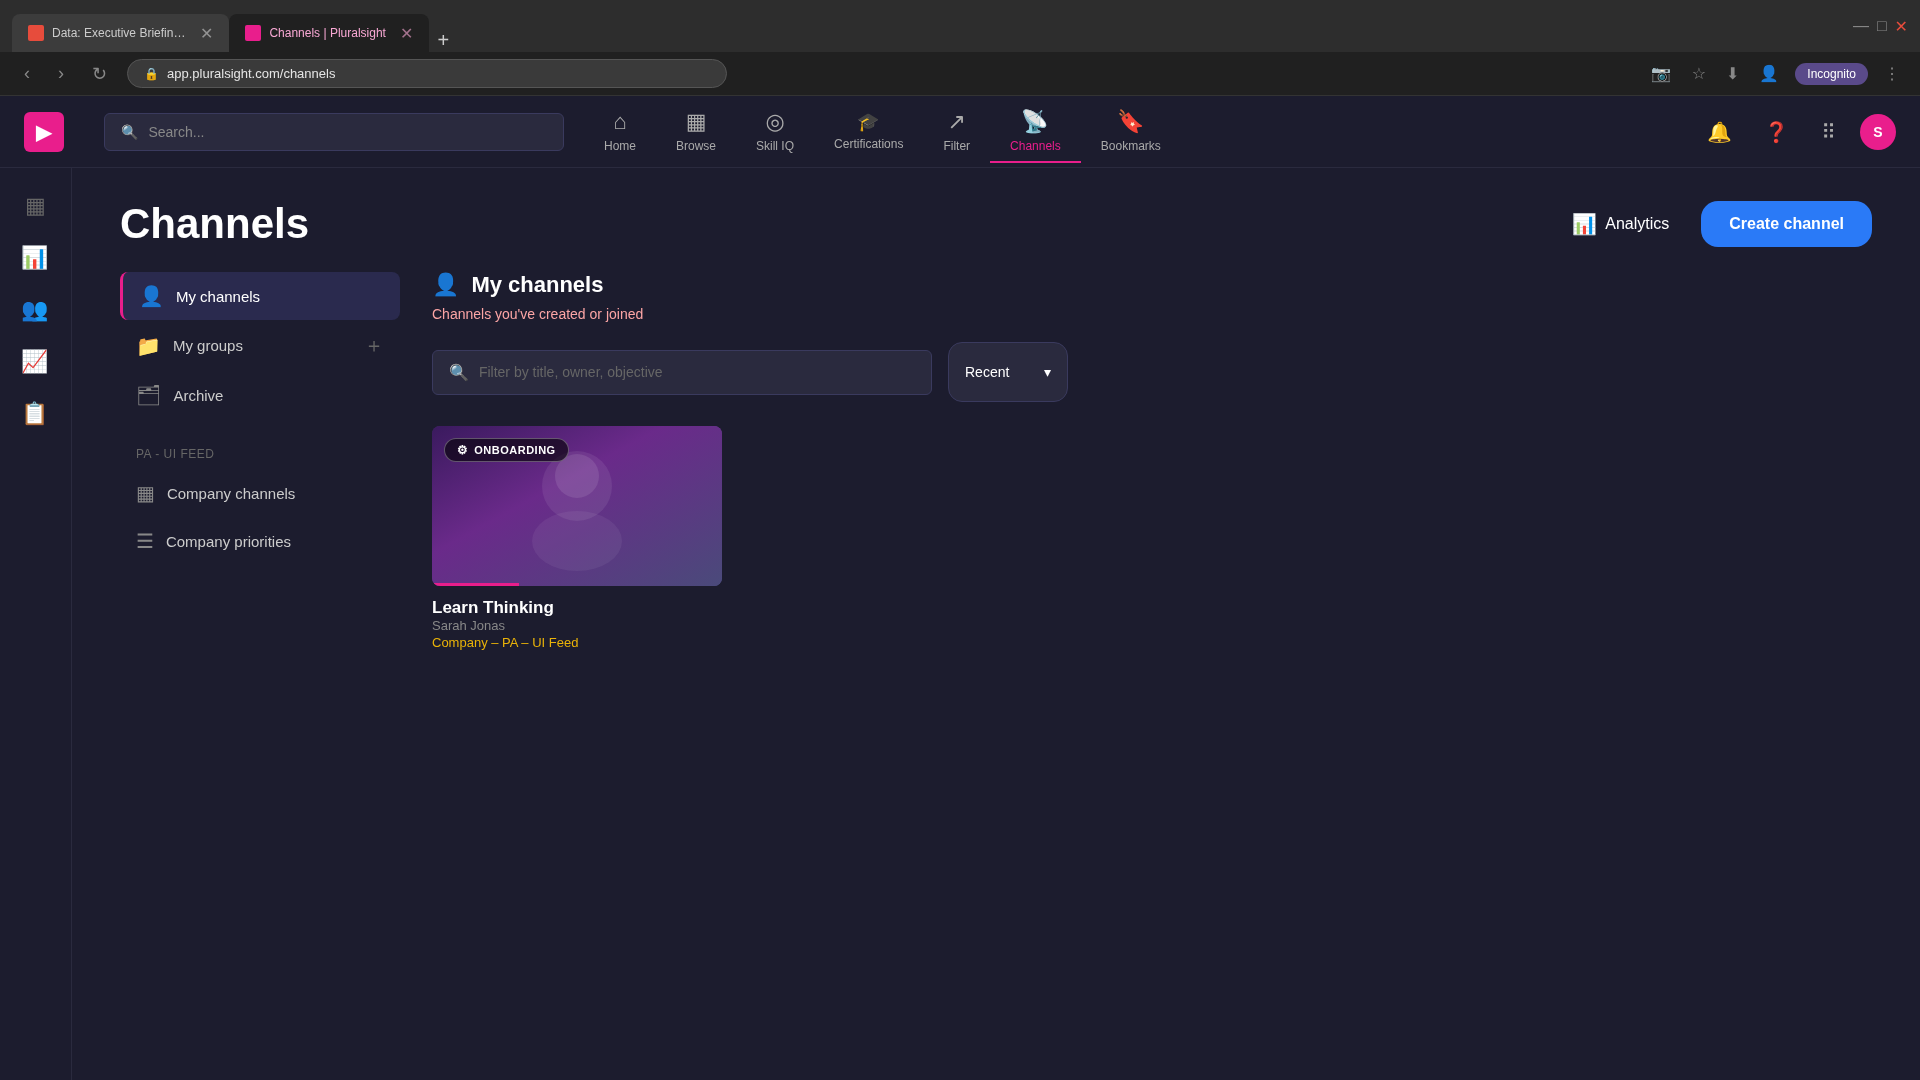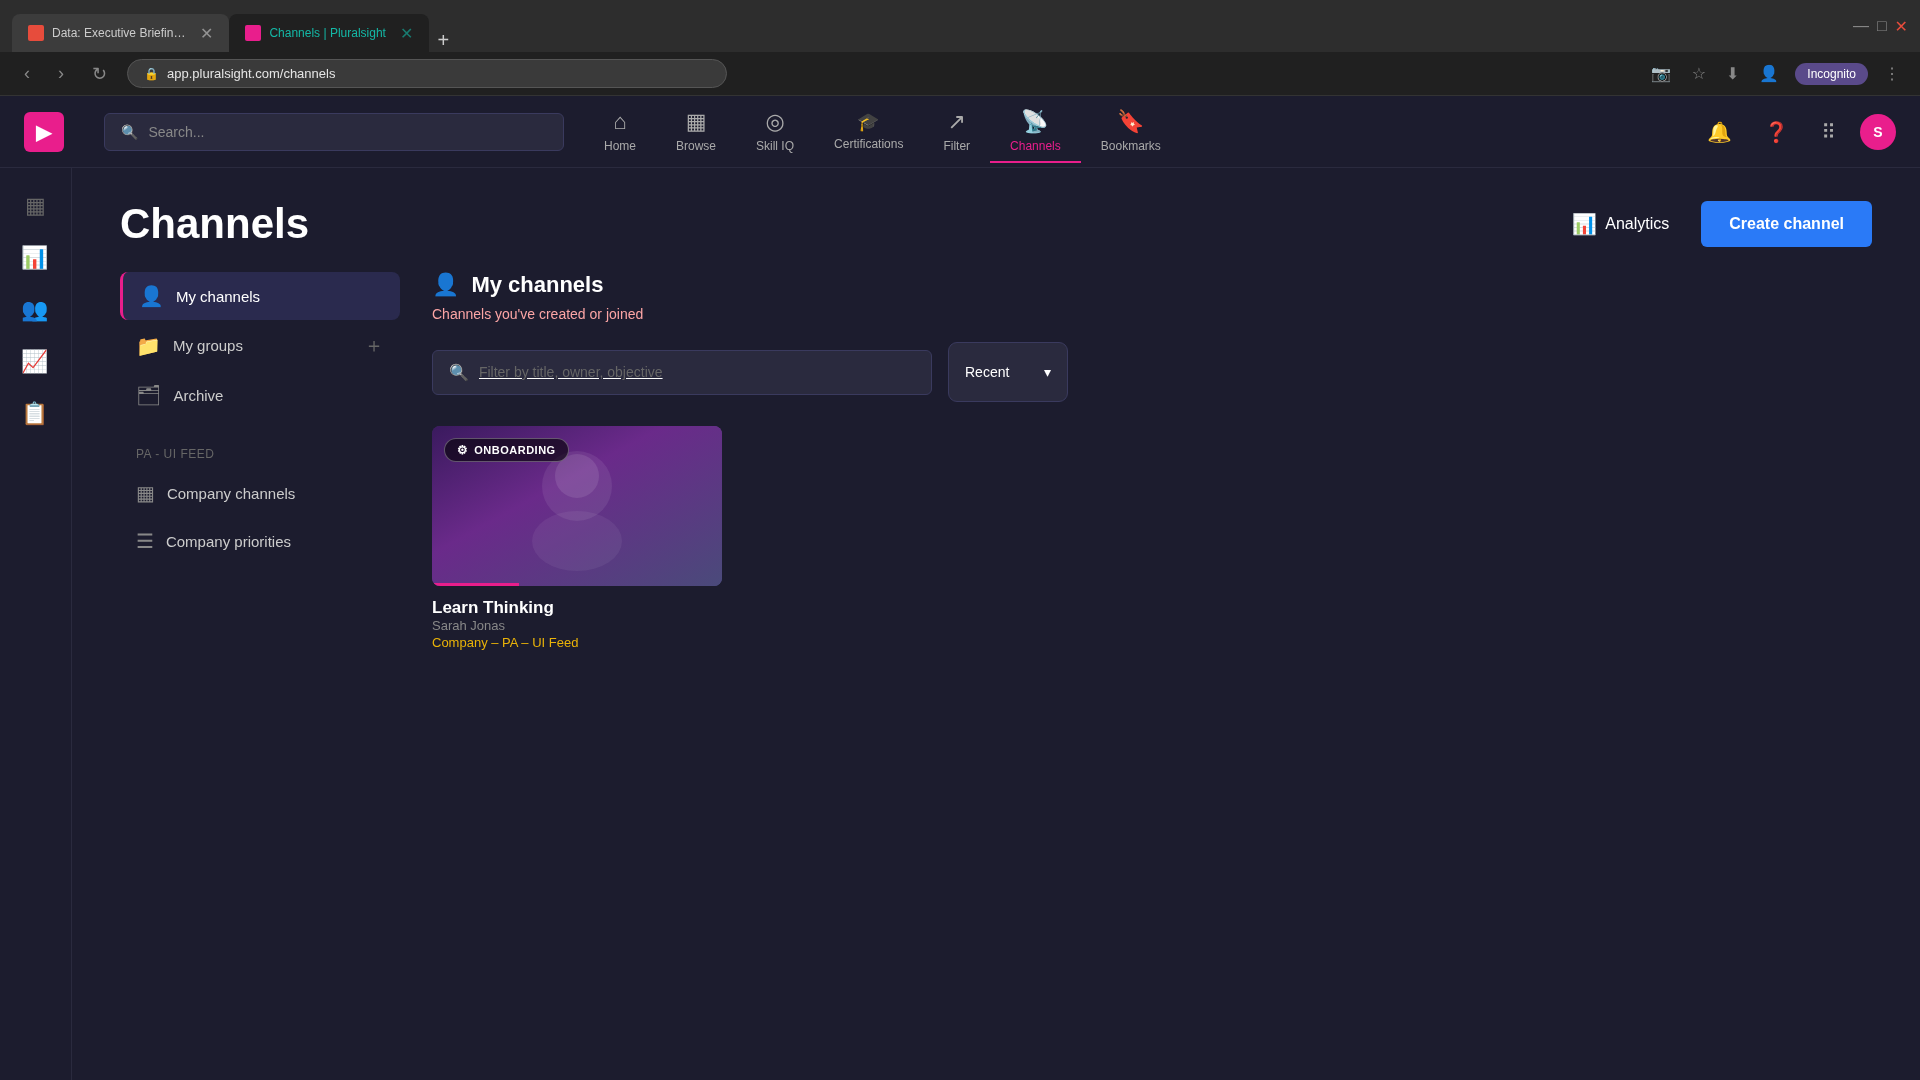--- a/index.html
+++ b/index.html
@@ -2,21 +2,21 @@
 <html><head>
   <meta charset="utf-8">
   <style>
     * { box-sizing: border-box; margin: 0; padding: 0; }
     body { font-family: -apple-system, BlinkMacSystemFont, 'Segoe UI', sans-serif; background: #1a1a2e; color: #fff; width: 1920px; height: 1080px; overflow: hidden; }
 
     
     .browser-chrome { background: #2d2d2d; height: 52px; display: flex; align-items: center; padding: 0 12px; gap: 8px; }
     .browser-tabs { display: flex; align-items: flex-end; height: 52px; gap: 0; }
     .tab { display: flex; align-items: center; gap: 8px; padding: 0 16px; height: 38px; background: #3c3c3c; border-radius: 8px 8px 0 0; font-size: 13px; color: #ccc; cursor: pointer; min-width: 200px; position: relative; }
-    .tab.active { background: #202020; color: #14b8a6; }
+    .tab.active { background: #202020; color: #f9a8d4; }
     .tab-favicon { width: 16px; height: 16px; border-radius: 2px; }
     .tab-favicon.red { background: #e74c3c; }
     .tab-favicon.pink { background: #e91e8c; }
     .tab-close { margin-left: auto; opacity: 0.6; font-size: 16px; cursor: pointer; }
     .tab-new { background: none; border: none; color: #ccc; font-size: 20px; cursor: pointer; padding: 0 8px; }
 
     
     .address-bar-row { background: #202020; height: 44px; display: flex; align-items: center; padding: 0 16px; gap: 12px; border-bottom: 1px solid #333; }
     .nav-btn { background: none; border: none; color: #888; font-size: 18px; cursor: pointer; padding: 4px 8px; }
     .address-bar { flex: 1; max-width: 600px; background: #3a3a3a; border: 1px solid #555; border-radius: 20px; padding: 6px 16px; display: flex; align-items: center; gap: 8px; font-size: 13px; color: #fff; cursor: text; }
@@ -54,21 +54,21 @@
     .sidebar-icon-btn { width: 44px; height: 44px; background: none; border: none; color: #666; font-size: 22px; cursor: pointer; border-radius: 8px; display: flex; align-items: center; justify-content: center; }
 
     
     .content { flex: 1; display: flex; flex-direction: column; overflow: hidden; }
 
     
     .page-header { padding: 32px 48px 24px; display: flex; align-items: center; justify-content: space-between; }
     .page-title { font-size: 42px; font-weight: 700; color: #fff; }
     .page-header-actions { display: flex; align-items: center; gap: 16px; }
     .analytics-btn { display: flex; align-items: center; gap: 8px; background: none; border: none; color: #fff; font-size: 16px; cursor: pointer; padding: 10px 16px; border-radius: 6px; }
-    .create-channel-btn { background: #2a7af7; border: none; color: #fff; font-size: 16px; font-weight: 600; padding: 14px 28px; border-radius: 6px; cursor: pointer; }
+    .create-channel-btn { background: #2a7af7; border: none; color: #fff; font-size: 16px; font-weight: 600; padding: 14px 28px; border-radius: 17px; cursor: pointer; }
 
     
     .inner-content { flex: 1; display: flex; overflow: hidden; padding: 0 48px 32px; gap: 32px; }
 
     
     .left-nav { width: 280px; flex-shrink: 0; }
     .left-nav-item { display: flex; align-items: center; gap: 12px; padding: 12px 16px; border-radius: 8px; cursor: pointer; color: #ccc; font-size: 15px; }
     .left-nav-item.active { background: #2a2a4e; color: #fff; border-left: 3px solid #e91e8c; }
     .left-nav-icon { font-size: 20px; color: #888; }
     .left-nav-sub { padding-left: 48px; }
@@ -77,24 +77,24 @@
     .left-nav-section-title { font-size: 12px; color: #666; padding: 8px 16px; text-transform: uppercase; letter-spacing: 0.5px; }
     .add-btn { margin-left: auto; background: none; border: none; color: #666; font-size: 20px; cursor: pointer; }
 
     
     .main-panel { flex: 1; overflow-y: auto; }
     .main-panel-header { margin-bottom: 20px; }
     .my-channels-title { display: flex; align-items: center; gap: 12px; font-size: 22px; font-weight: 700; color: #fff; margin-bottom: 8px; }
     .my-channels-subtitle { color: #fca5a5; font-size: 14px; }
     .filter-row { display: flex; align-items: center; gap: 16px; margin-bottom: 24px; }
     .filter-input { flex: 1; background: #2a2a3e; border: 1px solid #3a3a5e; border-radius: 6px; padding: 12px 16px; display: flex; align-items: center; gap: 10px; max-width: 500px; }
-    .filter-input input { background: none; border: none; color: #fff; font-size: 14px; outline: none; flex: 1; text-decoration: underline; }
+    .filter-input input { background: none; border: none; color: #fff; font-size: 14px; outline: none; flex: 1; }
     .filter-input input::placeholder { color: #666; }
     .filter-search-icon { color: #666; font-size: 16px; }
-    .sort-dropdown { background: #2a2a3e; border: 1px solid #3a3a5e; border-radius: 9px; padding: 21px 16px; display: flex; align-items: center; gap: 8px; cursor: pointer; color: #fff; font-size: 14px; min-width: 120px; justify-content: space-between; }
+    .sort-dropdown { background: #2a2a3e; border: 1px solid #3a3a5e; border-radius: 14px; padding: 21px 16px; display: flex; align-items: center; gap: 8px; cursor: pointer; color: #fff; font-size: 14px; min-width: 120px; justify-content: space-between; }
 
     
     .channels-grid { display: flex; flex-wrap: wrap; gap: 24px; }
     .channel-card { width: 290px; cursor: pointer; }
     .channel-thumb { width: 100%; height: 160px; border-radius: 8px; background: linear-gradient(135deg, #3a2a5e, #6a3a8a, #4a4a8a); position: relative; overflow: hidden; margin-bottom: 12px; }
     .onboarding-badge { position: absolute; top: 12px; left: 12px; background: rgba(0,0,0,0.6); border: 1px solid rgba(255,255,255,0.3); border-radius: 20px; padding: 4px 12px; display: flex; align-items: center; gap: 6px; font-size: 11px; font-weight: 600; color: #fff; letter-spacing: 0.5px; }
     .badge-icon { font-size: 12px; }
     .progress-bar { position: absolute; bottom: 0; left: 0; width: 30%; height: 3px; background: #e91e8c; }
     .channel-name { font-size: 17px; font-weight: 600; color: #fff; }
     .channel-author { font-size: 13px; color: #888; margin-bottom: 2px; }

